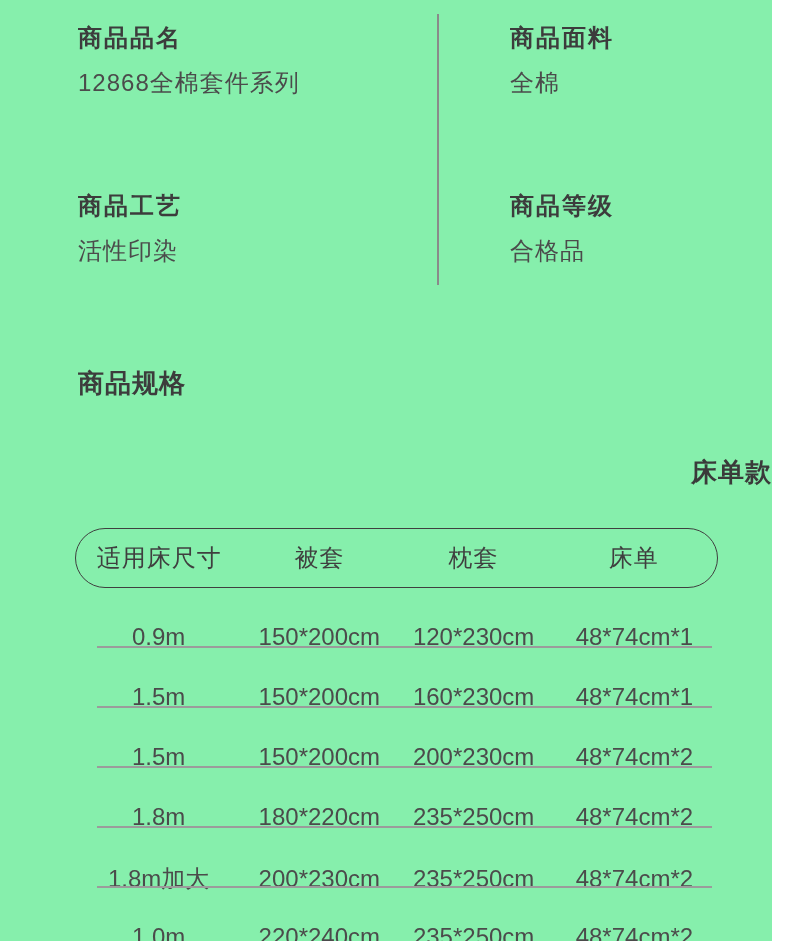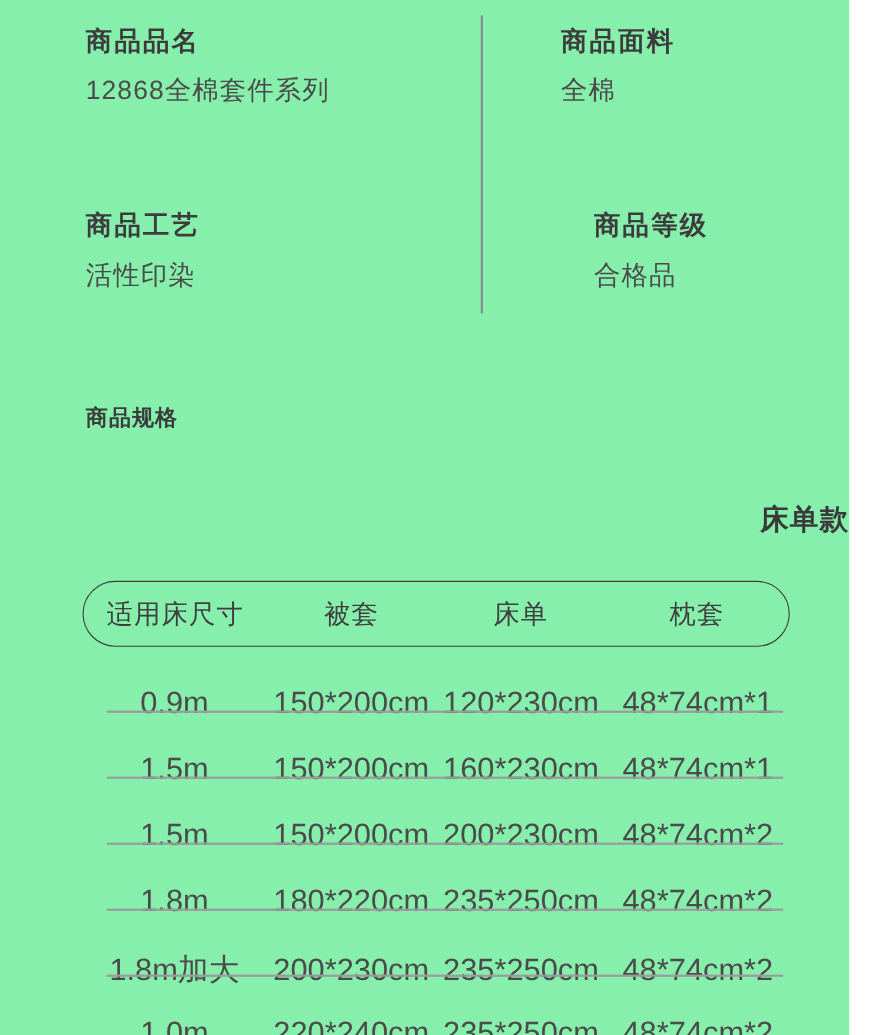--- a/index.html
+++ b/index.html
@@ -28,36 +28,36 @@
     margin-top: 18px;
     font-size: 24px;
     font-weight: normal;
     color: #4b4b4b;
     letter-spacing: 1px;
     line-height: 26px;
   }
   #field-0 { left: 78px;  top: 24px; }
   #field-1 { left: 510px; top: 24px; }
   #field-2 { left: 78px;  top: 192px; }
-  #field-3 { left: 540px; top: 192px; }
+  #field-3 { left: 510px; top: 192px; }
 
   .v-divider {
     position: absolute;
     left: 437px;
     top: 14px;
     width: 2px;
     height: 271px;
     background: #8a8a8a;
   }
 
   .specs-label {
     position: absolute;
     left: 78px;
     top: 366px;
-    font-size: 20px;
+    font-size: 26px;
     font-weight: bold;
     color: #3c3c3c;
     letter-spacing: 1px;
   }
 
   .table-title {
     position: absolute;
     left: 0;
     top: 455px;
     width: 100%;
@@ -101,21 +101,21 @@
     content: "";
     position: absolute;
     left: 22px;
     right: 6px;
     bottom: 0;
     height: 2px;
     background: #9b9b9b;
   }
   .td {
     text-align: center;
-    font-size: 28px;
+    font-size: 24px;
     color: #4b4b4b;
     margin-top: 35px;
   }
 </style>
 </head>
 <body>
 
 <div class="page">
 
   <div class="field" id="field-0">
@@ -138,22 +138,22 @@
   <div class="v-divider"></div>
 
   <div class="specs-label">商品规格</div>
 
   <div class="table-title">床单款</div>
 
   <div class="spec-table">
     <div class="thead">
       <div class="th">适用床尺寸</div>
       <div class="th">被套</div>
+      <div class="th">枕套</div>
       <div class="th">床单</div>
-      <div class="th">枕套</div>
     </div>
 
     <div class="trow has-line">
       <div class="td">0.9m</div>
       <div class="td">150*200cm</div>
       <div class="td">120*230cm</div>
       <div class="td">48*74cm*1</div>
     </div>
     <div class="trow has-line">
       <div class="td">1.5m</div>

